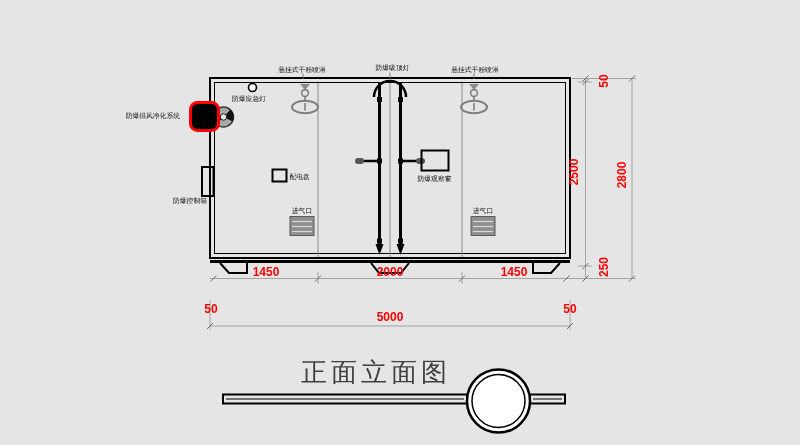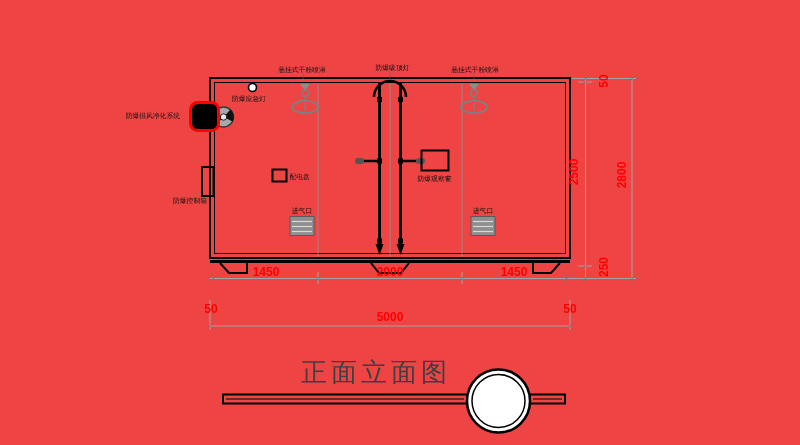--- a/index.html
+++ b/index.html
@@ -1,16 +1,16 @@
 <!DOCTYPE html>
 <html><head>
 <meta charset="utf-8">
 <style>
   html,body{margin:0;padding:0;background:#ffffff;}
-  .stage{position:relative;width:800px;height:445px;background:#ef4444;overflow:hidden;
+  .stage{position:relative;width:800px;height:445px;background:#e5e5e5;overflow:hidden;
          font-family:"Liberation Sans",sans-serif;}
   svg{position:absolute;left:0;top:0;}
   .lbl{font-family:"Liberation Sans",sans-serif;font-size:6.8px;fill:#141414;}
   .dim{font-family:"Liberation Sans",sans-serif;font-size:12px;font-weight:600;fill:#ff0000;}
   .title-text{font-family:"DejaVu Serif","Liberation Serif",serif;font-size:26px;
               fill:#3f3f3f;letter-spacing:4px;}
   .thin{stroke:#000;stroke-width:1;fill:none;}
   .thick{stroke:#000;stroke-width:2;fill:none;}
   .gray{stroke:#8c8c8c;stroke-width:1;fill:none;}
   .dimline{stroke:#a3a3a3;stroke-width:1;fill:none;}

